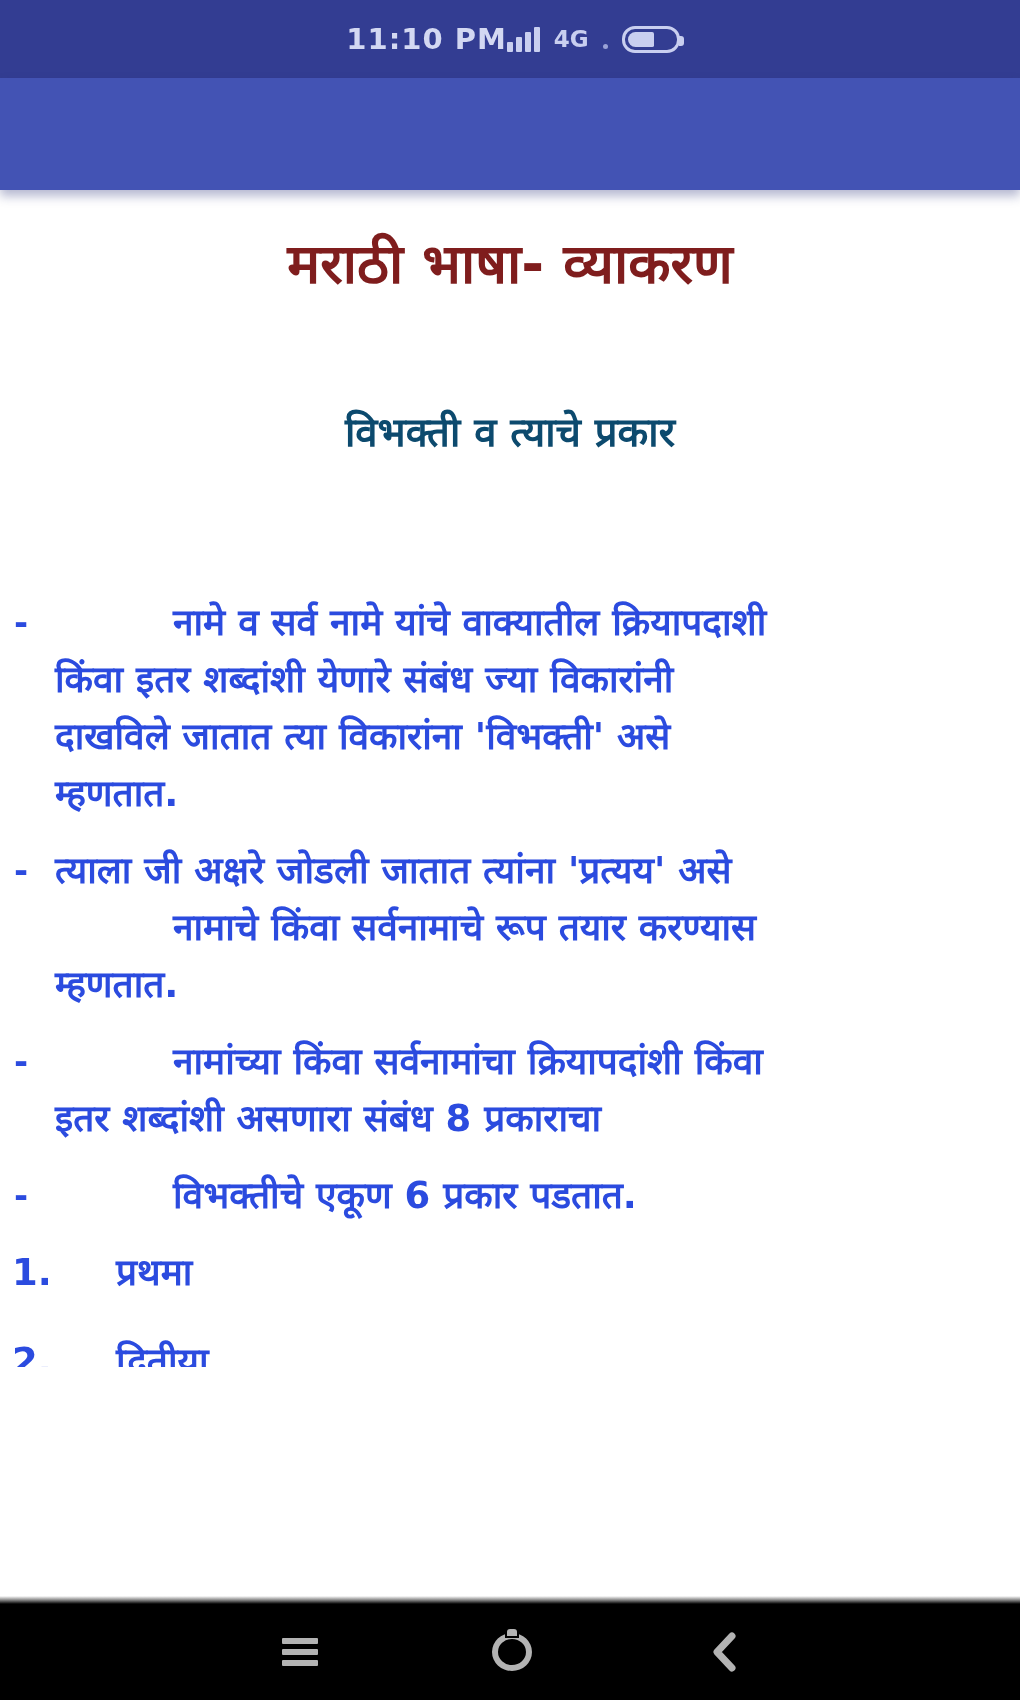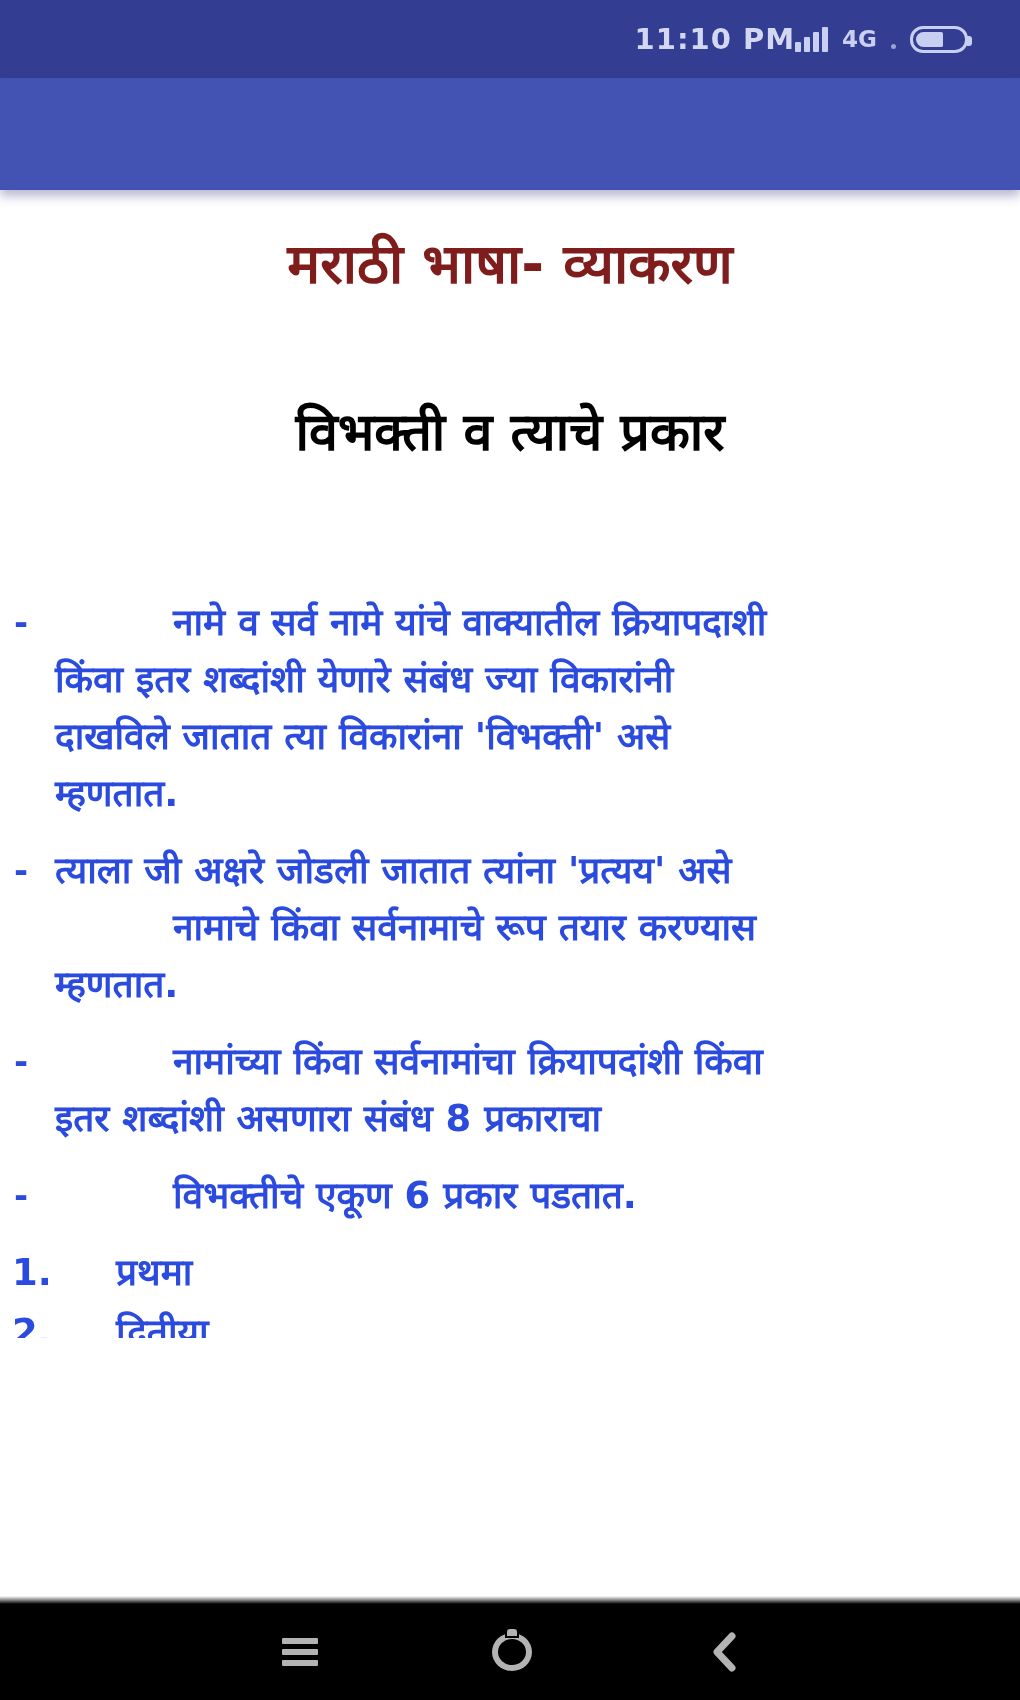--- a/index.html
+++ b/index.html
@@ -10,21 +10,21 @@
     margin:0 auto;
     background:#ffffff;
     font-family:"DejaVu Sans", sans-serif;
     overflow:hidden;
   }
 
   
   .status-bar {
     height:78px;
     background:#333D92;
-    display:flex; align-items:center; justify-content:flex-end;
+    display:flex; align-items:center; justify-content:center;
     padding:0 52px 0 58px;
     color:#D3D8F2;
   }
   .status-time { font-size:29px; font-weight:bold; letter-spacing:1px; }
   .status-right { display:flex; align-items:center; gap:14px; }
   .signal-bars { display:flex; align-items:flex-end; gap:3px; height:26px; }
   .signal-bars i { display:block; width:6px; background:#C9CFF0; border-radius:1px; }
   .signal-bars i:nth-child(1){height:10px;} .signal-bars i:nth-child(2){height:15px;}
   .signal-bars i:nth-child(3){height:20px;} .signal-bars i:nth-child(4){height:25px;}
   .network-label { font-size:23px; font-weight:bold; color:#C9CFF0; }
@@ -54,32 +54,32 @@
   }
   .doc-title {
     margin-top:38px;
     text-align:center;
     font-size:55px; line-height:72px; font-weight:bold;
     color:#7f1d1d;
   }
   .doc-subtitle {
     margin-top:104px;
     text-align:center;
-    font-size:52px; line-height:56px; font-weight:bold;
-    color:#000000;
+    font-size:40px; line-height:56px; font-weight:bold;
+    color:#0c4a6e;
   }
   .paragraphs { margin-top:134px; padding:0 20px 0 12px; color:#2B4BDF; font-weight:bold; font-size:37px; }
   .para { position:relative; margin-bottom:20px; }
   .para-line { line-height:57px; white-space:nowrap;margin-left:43px; }
   .para-line.first { padding-left:118px; }
   .dash { position:absolute; left:2px; top:0; line-height:57px; font-size:34px; }
   .num-list { padding:0 20px 0 12px; color:#2B4BDF; font-weight:bold; font-size:37px; }
   .num-item { line-height:57px; white-space:nowrap; margin-top:16px; }
   .num-item .num { display:inline-block; width:104px; }
-  .num-item.clipped { margin-top:3px; height:34px; overflow:hidden; }
+  .num-item.clipped { margin-top:32px; height:34px; overflow:hidden; }
 
   
   .nav-shadow { height:8px; background:linear-gradient(#ffffff, #7a7a7a 55%, #000000); }
   .nav-bar {
     height:96px; background:#000000;
     position:relative;
   }
   .nav-btn { position:absolute; top:0; width:120px; height:96px; display:flex; align-items:center; justify-content:center; cursor:pointer; }
   .nav-btn.recents { left:240px; }
   .nav-btn.home    { left:452px; }

